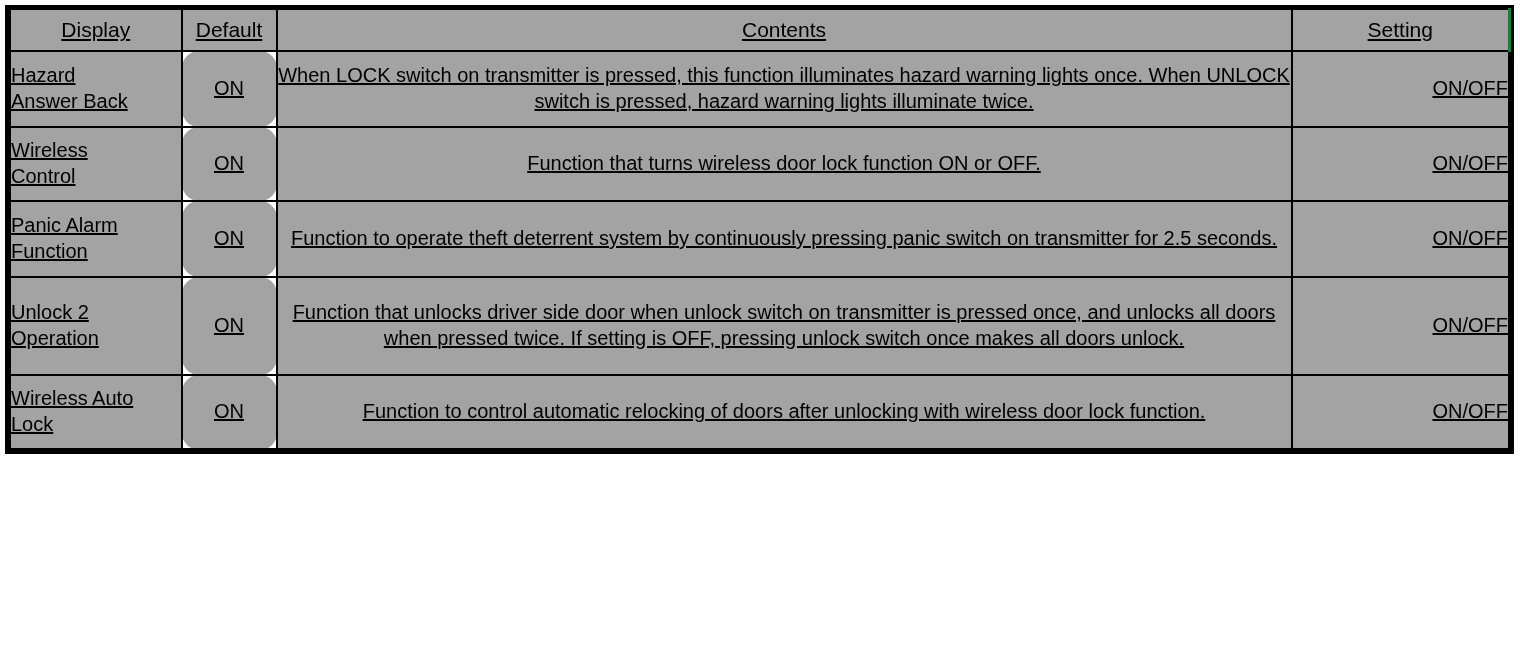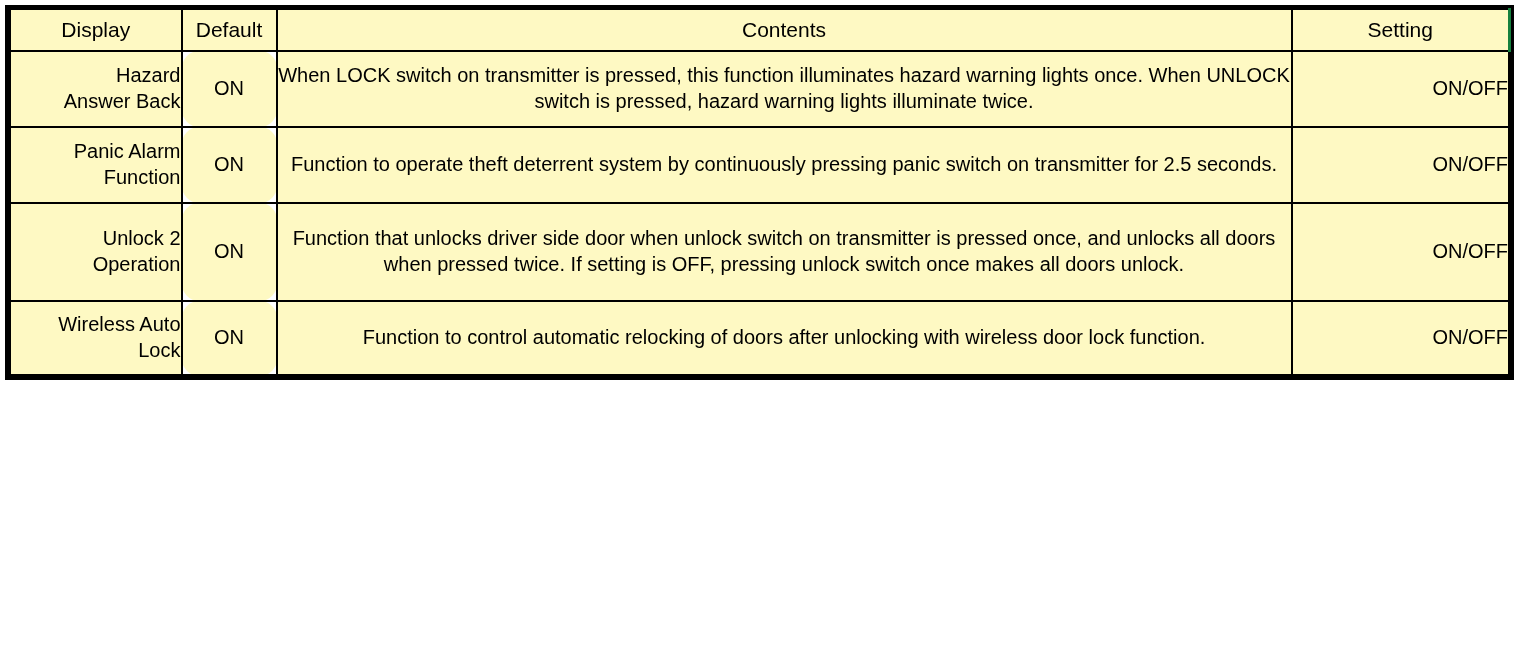--- a/index.html
+++ b/index.html
@@ -28,21 +28,22 @@
     table-layout: fixed;
     background: #ffffff;
   }
 
   table.spec-table td,
   table.spec-table th {
     border: 2px solid #000000;
     padding: 0;
     vertical-align: middle;
     font-weight: normal;
-    background: #fef9c3;
+    background: #a3a3a3;
+    text-decoration: underline;
   }
 
   
   table.spec-table {
     outline: 3px solid #000000;
     outline-offset: 0px;
   }
 
   
   col.c-display  { width: 172px; }
@@ -65,21 +66,21 @@
 
   tbody td {
     font-size: 20px;
     line-height: 1.28;
   }
   tbody td.first { border-left: 3px solid #000000; }
   tbody td.last  { border-right: 3px solid #000000; }
   tbody tr.lastrow td { border-bottom: 3px solid #000000; }
 
   td.cell-display {
-    text-align: right;
+    text-align: left;
     padding: 4px 4px;
     white-space: pre-line;
   }
   td.cell-default {
     text-align: center;
     padding: 4px 2px;
     border-radius: 17px;
   }
   td.cell-contents {
     text-align: center;
@@ -124,20 +125,27 @@
       </tr>
     </thead>
     <tbody>
       <tr class="r0">
         <td class="first cell-display">Hazard
 Answer Back</td>
         <td class="cell-default">ON</td>
         <td class="cell-contents">When LOCK switch on transmitter is pressed, this function illuminates hazard warning lights once. When UNLOCK switch is pressed, hazard warning lights illuminate twice.</td>
         <td class="last cell-setting">ON/OFF</td>
       </tr>
+      <tr class="r1">
+        <td class="first cell-display">Wireless
+Control</td>
+        <td class="cell-default">ON</td>
+        <td class="cell-contents">Function that turns wireless door lock function ON or OFF.</td>
+        <td class="last cell-setting">ON/OFF</td>
+      </tr>
       <tr class="r4">
         <td class="first cell-display">Panic Alarm
 Function</td>
         <td class="cell-default">ON</td>
         <td class="cell-contents">Function to operate theft deterrent system by continuously pressing panic switch on transmitter for 2.5 seconds.</td>
         <td class="last cell-setting">ON/OFF</td>
       </tr>
       <tr class="r5">
         <td class="first cell-display">Unlock 2
 Operation</td>

